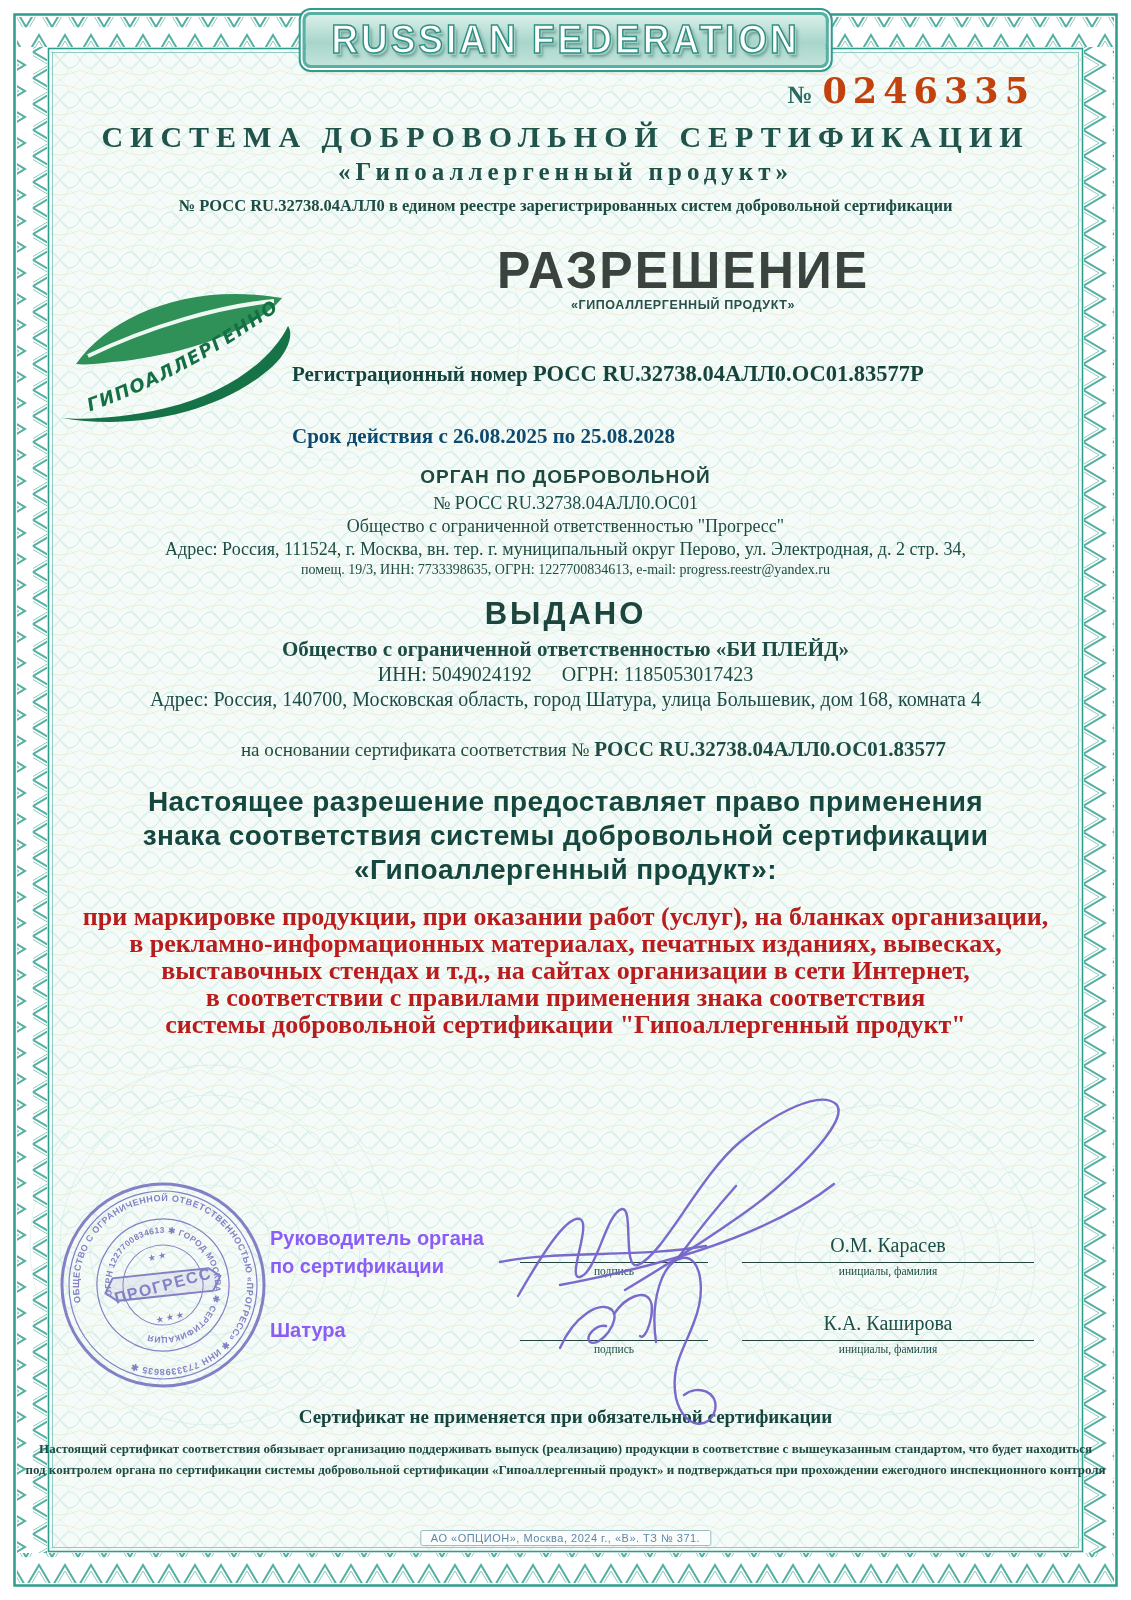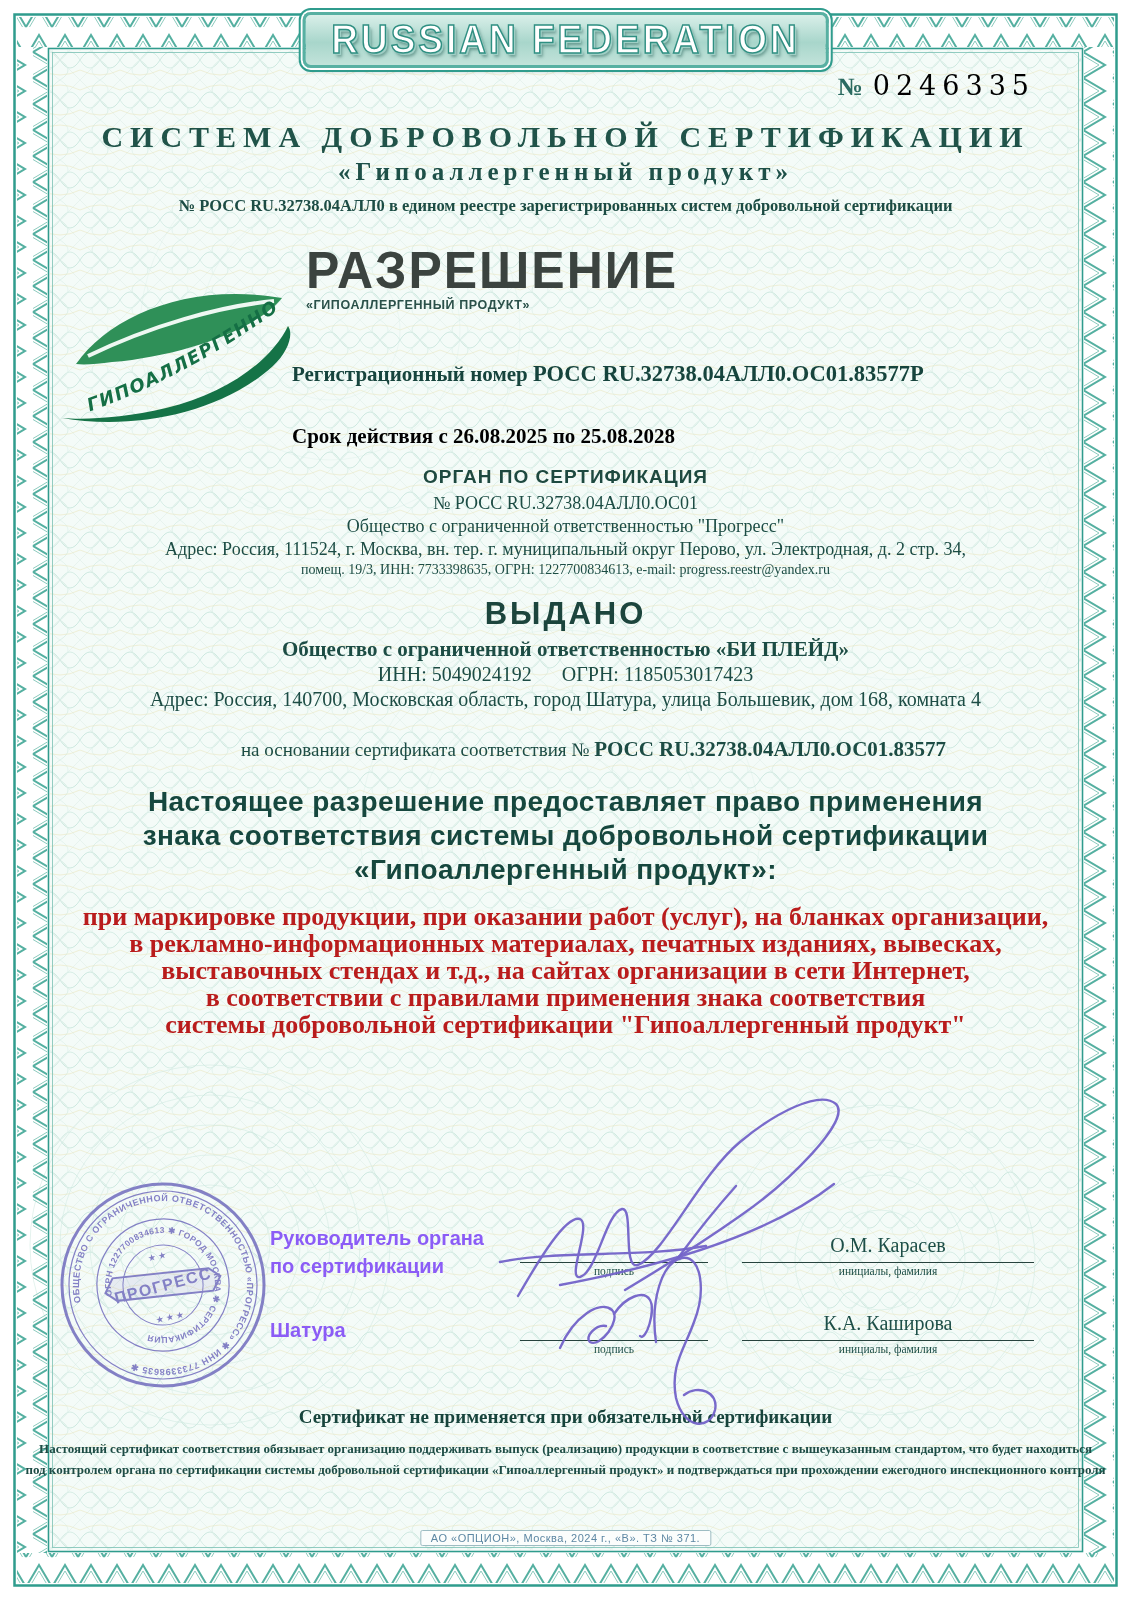--- a/index.html
+++ b/index.html
@@ -24,37 +24,37 @@
   }
   .badge span{
     font-family:"Liberation Sans", sans-serif;font-weight:bold;font-size:37px;
     letter-spacing:3px;color:#ffffff;display:inline-block;transform:scaleY(1.1);
     -webkit-text-stroke:1.4px #2f8f82;
     text-shadow:2px 2px 0 #9fcfc5, 3px 3px 3px rgba(20,80,70,.45);
     white-space:nowrap;
   }
   .certnum{top:70px;right:96px;white-space:nowrap;}
   .certnum .no{font-size:25px;color:#2a6a60;font-weight:bold;margin-right:10px;}
-  .certnum .digits{font-family:"DejaVu Serif", serif;font-size:27px;color:#000000;letter-spacing:6px;font-weight:normal;}
+  .certnum .digits{font-family:"DejaVu Serif", serif;font-size:35px;color:#c2410c;letter-spacing:6px;font-weight:bold;}
 
   .h1{top:120px;font-weight:bold;font-size:30px;letter-spacing:7px;color:#205349;white-space:nowrap;}
   .h2{top:158px;font-weight:bold;font-size:25px;letter-spacing:5px;color:#1e5048;white-space:nowrap;}
   .h3{top:196px;font-weight:bold;font-size:16.5px;color:#1c4c44;white-space:nowrap;}
 
-  .permit-block{top:244px;left:306px;width:754px;text-align:left;}
+  .permit-block{top:244px;left:306px;width:754px;text-align:center;}
   .permit-title{
     font-family:"Liberation Sans", sans-serif;font-weight:bold;font-size:50px;
     letter-spacing:2px;color:#3b433f;transform:scaleY(1.04);line-height:1.05;
   }
   .permit-sub{font-family:"Liberation Sans", sans-serif;font-weight:bold;font-size:12.5px;
     letter-spacing:.6px;color:#2a5049;line-height:1.3;}
 
   .regline{top:361px;left:292px;font-weight:bold;font-size:21px;color:#16443d;white-space:nowrap;}
   .regline .num{font-size:22.5px;}
-  .validity{top:424px;left:292px;font-weight:bold;font-size:21px;color:#000000;}
+  .validity{top:424px;left:292px;font-weight:bold;font-size:21px;color:#0c4a6e;}
 
   .org-heading{top:466px;font-family:"Liberation Sans", sans-serif;font-weight:bold;font-size:19px;letter-spacing:1px;color:#1e493f;}
   .org-num {top:493px;font-size:18px;}
   .org-name{top:516px;font-size:18px;}
   .org-a1  {top:539px;font-size:18px;}
   .org-a2  {top:562px;font-size:14px;}
 
   .issued-heading{top:596px;font-family:"Liberation Sans", sans-serif;font-weight:bold;font-size:31px;letter-spacing:3px;color:#1c453d;}
   .issued-name{top:637px;font-weight:bold;font-size:21px;}
   .issued-ids {top:663px;font-size:20px;}
@@ -184,21 +184,21 @@
       <textPath href="#leafTextPath" startOffset="2">ГИПОАЛЛЕРГЕННО</textPath>
     </text>
   </svg>
 
   <div class="abs regline">
     <span>Регистрационный номер</span>
     <span class="num">РОСС RU.32738.04АЛЛ0.ОС01.83577Р</span>
   </div>
   <div class="abs validity">Срок действия с 26.08.2025 по 25.08.2028</div>
 
-  <div class="abs ctr org-heading">ОРГАН ПО СЕРТИФИКАЦИЯ</div>
+  <div class="abs ctr org-heading">ОРГАН ПО ДОБРОВОЛЬНОЙ</div>
   <div class="abs ctr org-num">№ РОСС RU.32738.04АЛЛ0.ОС01</div>
   <div class="abs ctr org-name">Общество с ограниченной ответственностью "Прогресс"</div>
   <div class="abs ctr org-a1">Адрес: Россия, 111524, г. Москва, вн. тер. г. муниципальный округ Перово, ул. Электродная, д. 2 стр. 34,</div>
   <div class="abs ctr org-a2">помещ. 19/3, ИНН: 7733398635, ОГРН: 1227700834613, e-mail: progress.reestr@yandex.ru</div>
 
   <div class="abs ctr issued-heading">ВЫДАНО</div>
   <div class="abs ctr issued-name">Общество с ограниченной ответственностью «БИ ПЛЕЙД»</div>
   <div class="abs ctr issued-ids">
     <span>ИНН: 5049024192</span><span class="gap"></span><span>ОГРН: 1185053017423</span>
   </div>

